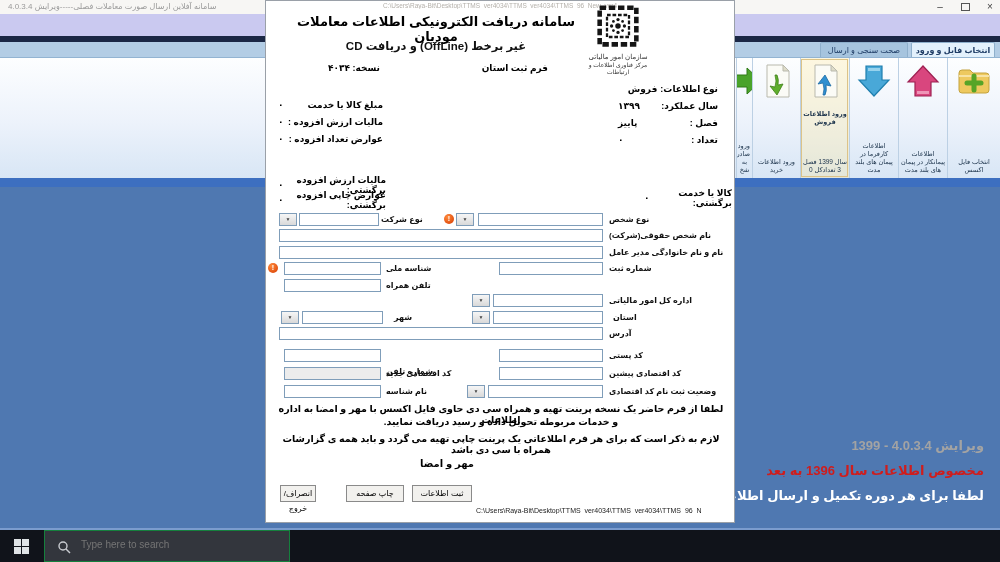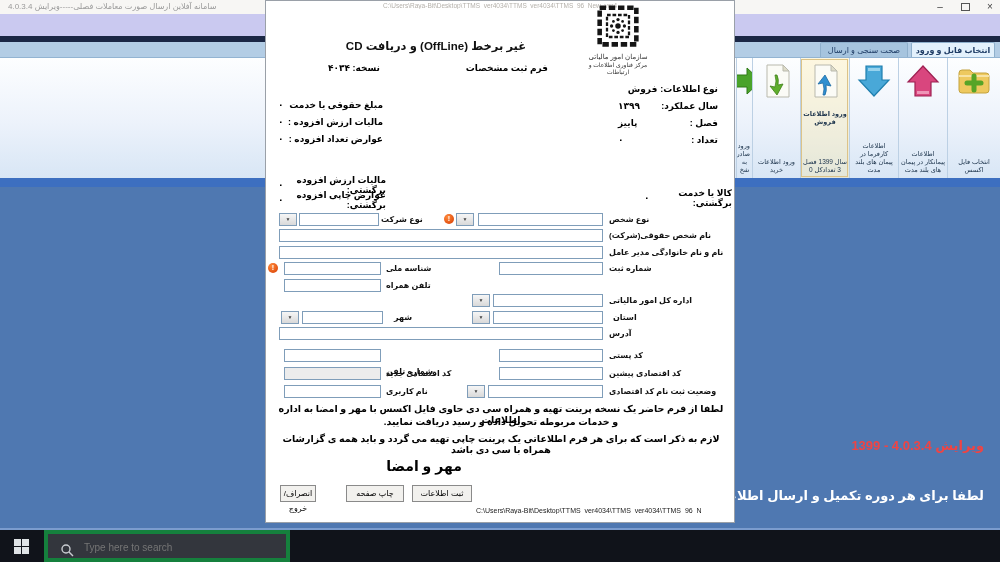--- a/index.html
+++ b/index.html
@@ -46,21 +46,21 @@
     text-align:center;font-size:5px;line-height:11px;color:#444;cursor:pointer;}
   .redic{position:absolute;width:10px;height:10px;border-radius:50%;background:radial-gradient(circle at 35% 30%,#ff8a3c,#d63a00);
     color:#fff;font-size:7px;font-weight:bold;text-align:center;line-height:10px;}
   .note{position:absolute;left:10px;width:450px;text-align:center;direction:rtl;font-size:9.5px;font-weight:bold;color:#000;}
   .dbtn{position:absolute;top:484px;height:17px;border:1px solid #8a8a8a;background:#f2f1ee;font-size:8px;line-height:15px;text-align:center;direction:rtl;cursor:pointer;box-sizing:border-box;}
   
   .taskbar{position:absolute;left:0;top:530px;width:1000px;height:32px;background:#10131a;z-index:60;}
   .start{position:absolute;left:0;top:0;width:44px;height:32px;cursor:pointer;}
   .wingrid{position:absolute;left:14px;top:9px;width:15px;height:15px;display:grid;grid-template-columns:7px 7px;grid-template-rows:7px 7px;gap:1px;}
   .wingrid div{background:#dfe3e6;}
-  .search{position:absolute;left:44px;top:0;width:246px;height:32px;background:#33363d;border:4px solid #15803d;box-sizing:border-box;}
+  .search{position:absolute;left:44px;top:0;width:246px;height:32px;background:#33363d;border:1px solid #15803d;box-sizing:border-box;}
   .search input{position:absolute;left:34px;top:7px;width:190px;background:transparent;border:none;outline:none;color:#c9ccd1;font-size:10px;font-family:inherit;}
 </style>
 </head>
 <body>
 
 <div id="screen">
 
   <div class="titlebar">
     <span class="app-title">سامانه آفلاین ارسال صورت معاملات فصلی-----ویرایش 4.0.3.4</span>
     <span class="winctl" style="left:930px;">–</span>
@@ -142,21 +142,22 @@
         </svg>
       </span>
       <span class="rlabel">انتخاب فایل اکسس</span>
     </div>
   </div>
 
   <div class="bluestrip"></div>
   <div class="bodybg"></div>
   <div class="bodyline"></div>
 
-  <span class="bnote" style="top:438px;color:#ef4444;">ویرایش 4.0.3.4 - 1399</span>
+  <span class="bnote" style="top:438px;color:#a3a3a3;">ویرایش 4.0.3.4 - 1399</span>
+  <span class="bnote" style="top:463px;color:#cf1d1d;">مخصوص اطلاعات سال 1396 به بعد</span>
   <span class="bnote" style="top:488px;color:#ffffff;">لطفا برای هر دوره تکمیل و ارسال اطلاعات</span>
 
   <div class="dialog">
     <div class="dlg-title">C:\Users\Raya-Bit\Desktop\TTMS_ver4034\TTMS_ver4034\TTMS_96_New_ver4</div>
 
     <div class="org">
       <svg width="44" height="44" viewBox="0 0 48 48">
         <rect x="4" y="4" width="40" height="40" fill="none" stroke="#151515" stroke-width="5" stroke-dasharray="7 3"></rect>
         <rect x="12" y="12" width="24" height="24" fill="none" stroke="#151515" stroke-width="2.5" stroke-dasharray="4 2"></rect>
         <g fill="#151515">
@@ -168,23 +169,24 @@
           <circle cx="19" cy="19" r="1.5"></circle>
             <circle cx="29" cy="19" r="1.5"></circle>
           <circle cx="19" cy="29" r="1.5"></circle>
             <circle cx="29" cy="29" r="1.5"></circle>
         </g>
       </svg>
       <div class="t1">سازمان امور مالیاتی</div>
       <div class="t2">مرکز فناوری اطلاعات و ارتباطات</div>
     </div>
 
+    <div class="hdr-title">سامانه دریافت الکترونیکی اطلاعات معاملات مودیان</div>
     <div class="hdr-sub">غیر برخط (OffLine) و دریافت CD</div>
     <div class="hdr-row">
-      <span>فرم ثبت مشخصات</span>
+      <span>فرم ثبت استان</span>
       <span>نسخه: ۴۰۳۴</span>
     </div>
 
     <div class="abs" style="left:352px;top:80px;width:100px;">
       <div class="sumrow" style="justify-content:flex-start;gap:3px;">
         <span>نوع اطلاعات:</span>
           <span>فروش</span>
       </div>
       <div class="sumrow">
         <span>سال عملکرد:</span>
@@ -195,21 +197,21 @@
           <span>پاییز</span>
       </div>
       <div class="sumrow">
         <span>تعداد :</span>
           <span>۰</span>
       </div>
     </div>
 
     <div class="abs" style="left:12px;top:96px;width:105px;">
       <div class="sumrow">
-        <span>مبلغ حقوقی یا خدمت</span>
+        <span>مبلغ کالا یا خدمت</span>
           <span>۰</span>
       </div>
       <div class="sumrow">
         <span>مالیات ارزش افزوده :</span>
           <span>۰</span>
       </div>
       <div class="sumrow">
         <span>عوارض تعداد افزوده :</span>
           <span>۰</span>
       </div>
@@ -272,28 +274,28 @@
     <input class="txt" style="left: 18px; top: 348px; width: 97px;">
 
     <span class="lbl" style="left:343px;top:368px;">کد اقتصادی پیشین</span>
     <input class="txt" style="left: 233px; top: 366px; width: 104px;">
     <span class="lbl" style="left:120px;top:368px;">کد اقتصادی جدید</span>
     <input class="txt" style="left: 18px; top: 366px; width: 97px;" disabled="">
 
     <span class="lbl" style="left:343px;top:386px;">وضعیت ثبت نام کد اقتصادی</span>
     <span class="cbtn" style="left:201px;top:384px;"><span>▼</span></span>
     <input class="txt" style="left: 222px; top: 384px; width: 115px;">
-    <span class="lbl" style="left:120px;top:386px;">نام کاربری</span>
+    <span class="lbl" style="left:120px;top:386px;">نام شناسه</span>
     <input class="txt" style="left: 18px; top: 384px; width: 97px;">
 
     <div class="note" style="top:415px;">و خدمات مربوطه تحویل داده و رسید دریافت نمایید.</div>
     <div class="note" style="top:402px;">لطفا از فرم حاضر یک نسخه پرینت تهیه و همراه سی دی حاوی فایل اکسس با مهر و امضا به اداره اطلاعات</div>
     <div class="note" style="top:432px;">لازم به ذکر است که برای هر فرم اطلاعاتی یک پرینت چاپی تهیه می گردد و باید همه ی گزارشات همراه با سی دی باشد</div>
 
-    <div class="abs" style="left:108px;top:457px;width:100px;text-align:center;font-size:14px;font-weight:bold;direction:rtl;">مهر و امضا</div>
+    <div class="abs" style="left:108px;top:457px;width:100px;font-size:10px;font-weight:bold;direction:rtl;">مهر و امضا</div>
 
     <div class="dbtn" style="left:14px;width:36px;">انصراف/خروج</div>
     <div class="dbtn" style="left:80px;width:58px;">چاپ صفحه</div>
     <div class="dbtn" style="left:146px;width:60px;">ثبت اطلاعات</div>
 
     <div class="abs" style="left:210px;top:506px;width:256px;font-size:7px;color:#222;white-space:nowrap;overflow:hidden;">C:\Users\Raya-Bit\Desktop\TTMS_ver4034\TTMS_ver4034\TTMS_96_N</div>
   </div>
 
   <div class="taskbar">
     <div class="start">

